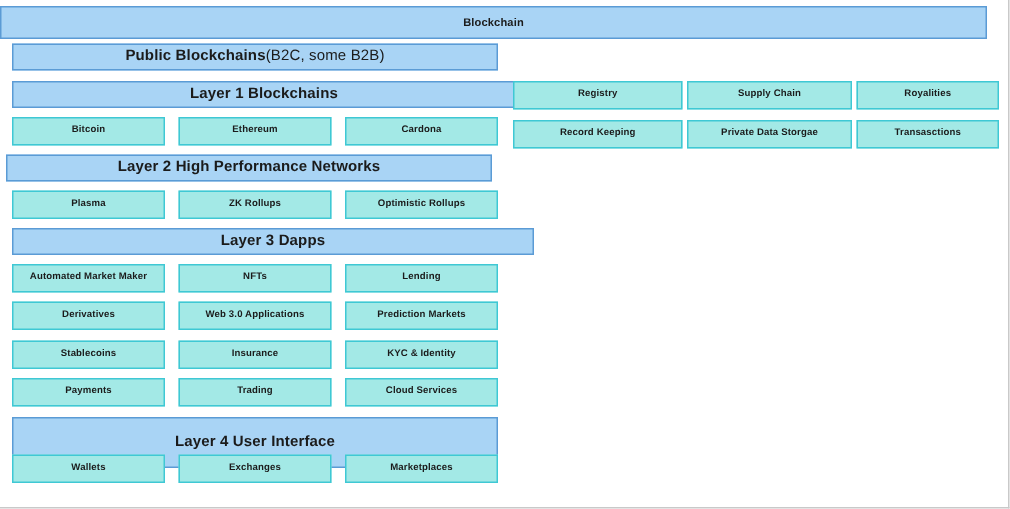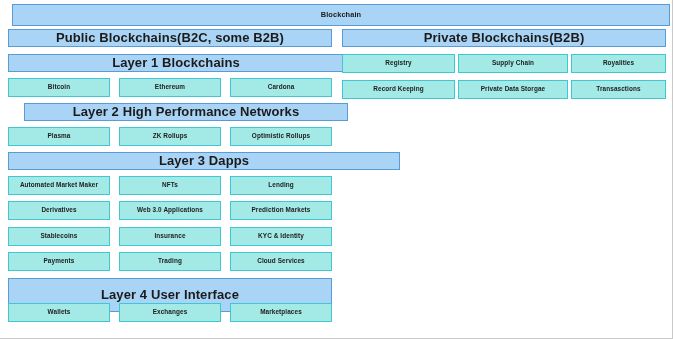--- a/index.html
+++ b/index.html
@@ -36,86 +36,82 @@
     line-height: 1.05;
     letter-spacing: .1px;
     color: #1b1b1b;
     overflow: hidden;
     white-space: nowrap;
   }
 
   .hdr {
     background: #a9d4f5;
     border: 1px solid #5b9bd5;
-    font-size: 13px;
+    font-size: 10px;
     font-weight: bold;
   }
 
   .item {
     background: #a3e9e6;
     border: 1px solid #3fc8d4;
     font-size: 6.4px;
     font-weight: bold;
   }
 
   .hdr .sub {
-    font-weight: bold;
+    font-weight: normal;
   }
   .hdr .sub:before { content: " "; }
 
   .root { font-size: 7.4px; }
 </style>
 </head>
 <body>
 
 <div id="canvas">
 
-  <div class="box hdr root" style="left:12px; top:4px; width:658px; height:22px;">
+  <div class="box hdr root" style="left:0; top:4px; width:658px; height:22px;">
     <span>Blockchain</span>
   </div>
 
   <div class="box hdr" style="left:8px; top:29px; width:324px; height:18px;">
     <span>Public Blockchains</span>
     <span class="sub">(B2C, some B2B)</span>
   </div>
 
-  <div class="box hdr" style="left:342px; top:29px; width:324px; height:18px;">
-    <span>Private Blockchains</span>
-    <span class="sub">(B2B)</span>
-  </div>
 
   <div class="box hdr" style="left:8px; top:54px; width:336px; height:18px;">
     <span>Layer 1 Blockchains</span>
   </div>
 
   <div class="box item" style="left:8px; top:78px; width:102px; height:19px;">
     <span>Bitcoin</span>
   </div>
   <div class="box item" style="left:119px; top:78px; width:102px; height:19px;">
     <span>Ethereum</span>
   </div>
   <div class="box item" style="left:230px; top:78px; width:102px; height:19px;">
     <span>Cardona</span>
   </div>
 
-  <div class="box hdr" style="left:24px; top:103px; width:324px; height:18px;">
+  <div class="box hdr" style="left:4px; top:103px; width:324px; height:18px;">
     <span>Layer 2 High Performance Networks</span>
   </div>
 
   <div class="box item" style="left:8px; top:127px; width:102px; height:19px;">
     <span>Plasma</span>
   </div>
   <div class="box item" style="left:119px; top:127px; width:102px; height:19px;">
     <span>ZK Rollups</span>
   </div>
   <div class="box item" style="left:230px; top:127px; width:102px; height:19px;">
     <span>Optimistic Rollups</span>
   </div>
 
-  <div class="box hdr" style="left:8px; top:152px; width:392px; height:18px;">
+  <div class="box hdr" style="left:8px; top:152px; width:348px; height:18px;">
     <span>Layer 3 Dapps</span>
   </div>
 
   <div class="box item" style="left:8px; top:176px; width:102px; height:19px;">
     <span>Automated Market Maker</span>
   </div>
   <div class="box item" style="left:119px; top:176px; width:102px; height:19px;">
     <span>NFTs</span>
   </div>
   <div class="box item" style="left:230px; top:176px; width:102px; height:19px;">

